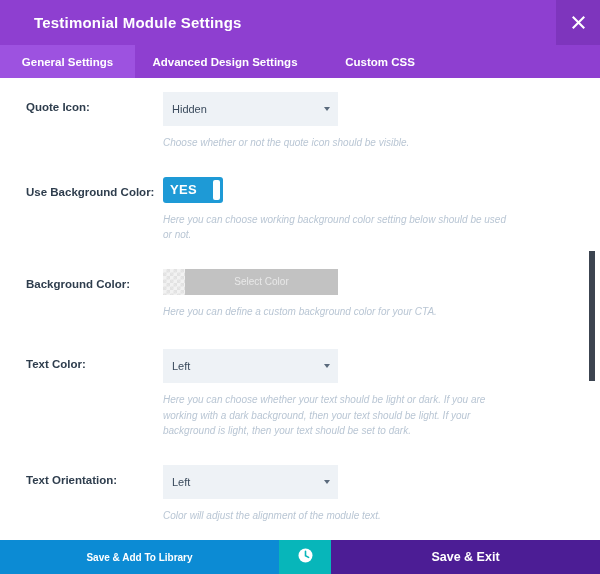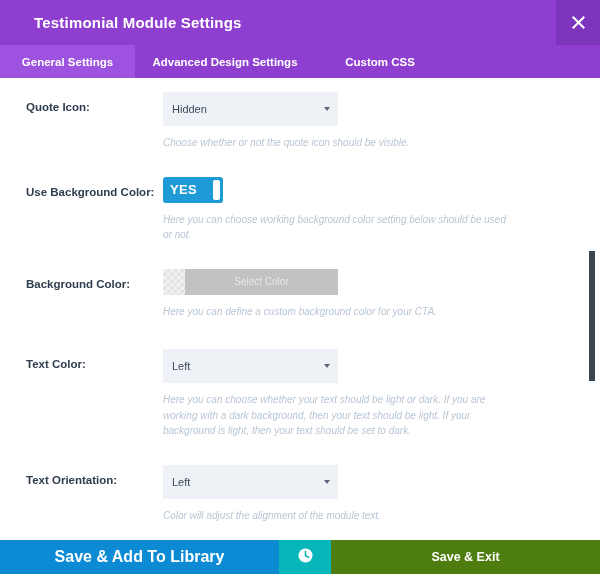--- a/index.html
+++ b/index.html
@@ -208,34 +208,34 @@
   .modal-footer {
     position: absolute;
     left: 0; bottom: 0;
     width: 600px; height: 34px;
     display: flex;
   }
   .btn-save-library {
     width: 279px;
     background: #0c8bd4;
     color: #ffffff;
-    font-size: 16px;
+    font-size: 10px;
     font-weight: bold;
     display: flex; align-items: center; justify-content: center;
     cursor: pointer;
   }
   .btn-history {
     width: 52px;
     background: #07b6ba;
     display: flex; align-items: center; justify-content: center;
     cursor: pointer;
   }
   .btn-save-exit {
     flex: 1;
-    background: #4d7c0f;
+    background: #4c1d95;
     color: #ffffff;
     font-size: 12.5px;
     font-weight: bold;
     display: flex; align-items: center; justify-content: center;
     cursor: pointer;
   }
 
   .spacer-sm { height: 26px; }
   .spacer-md { height: 30px; }
 </style>

